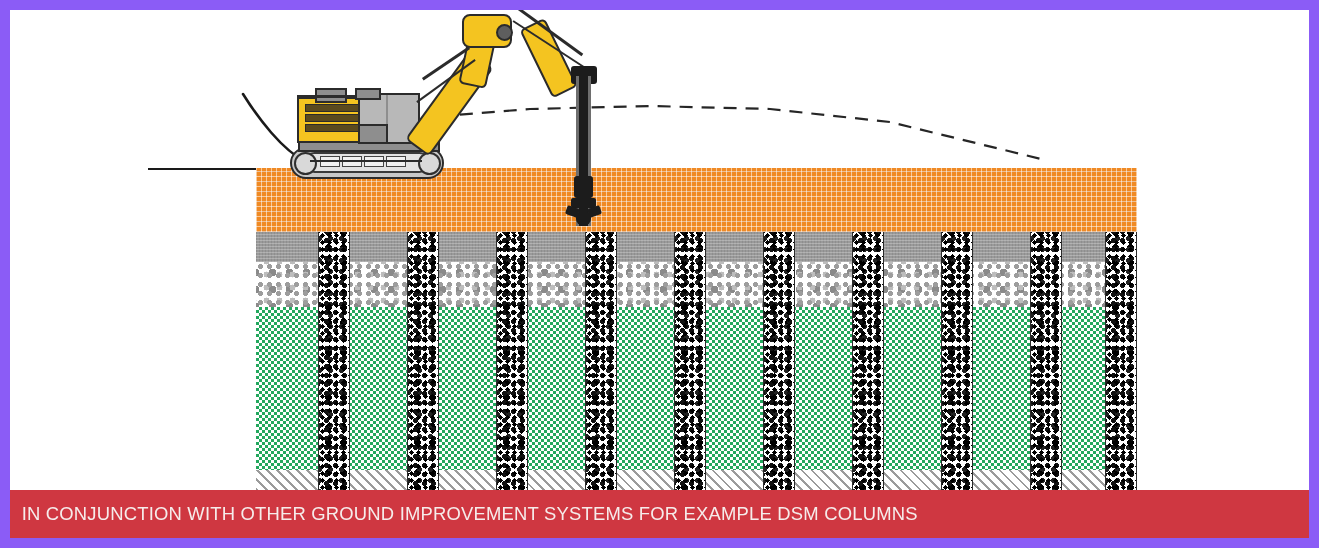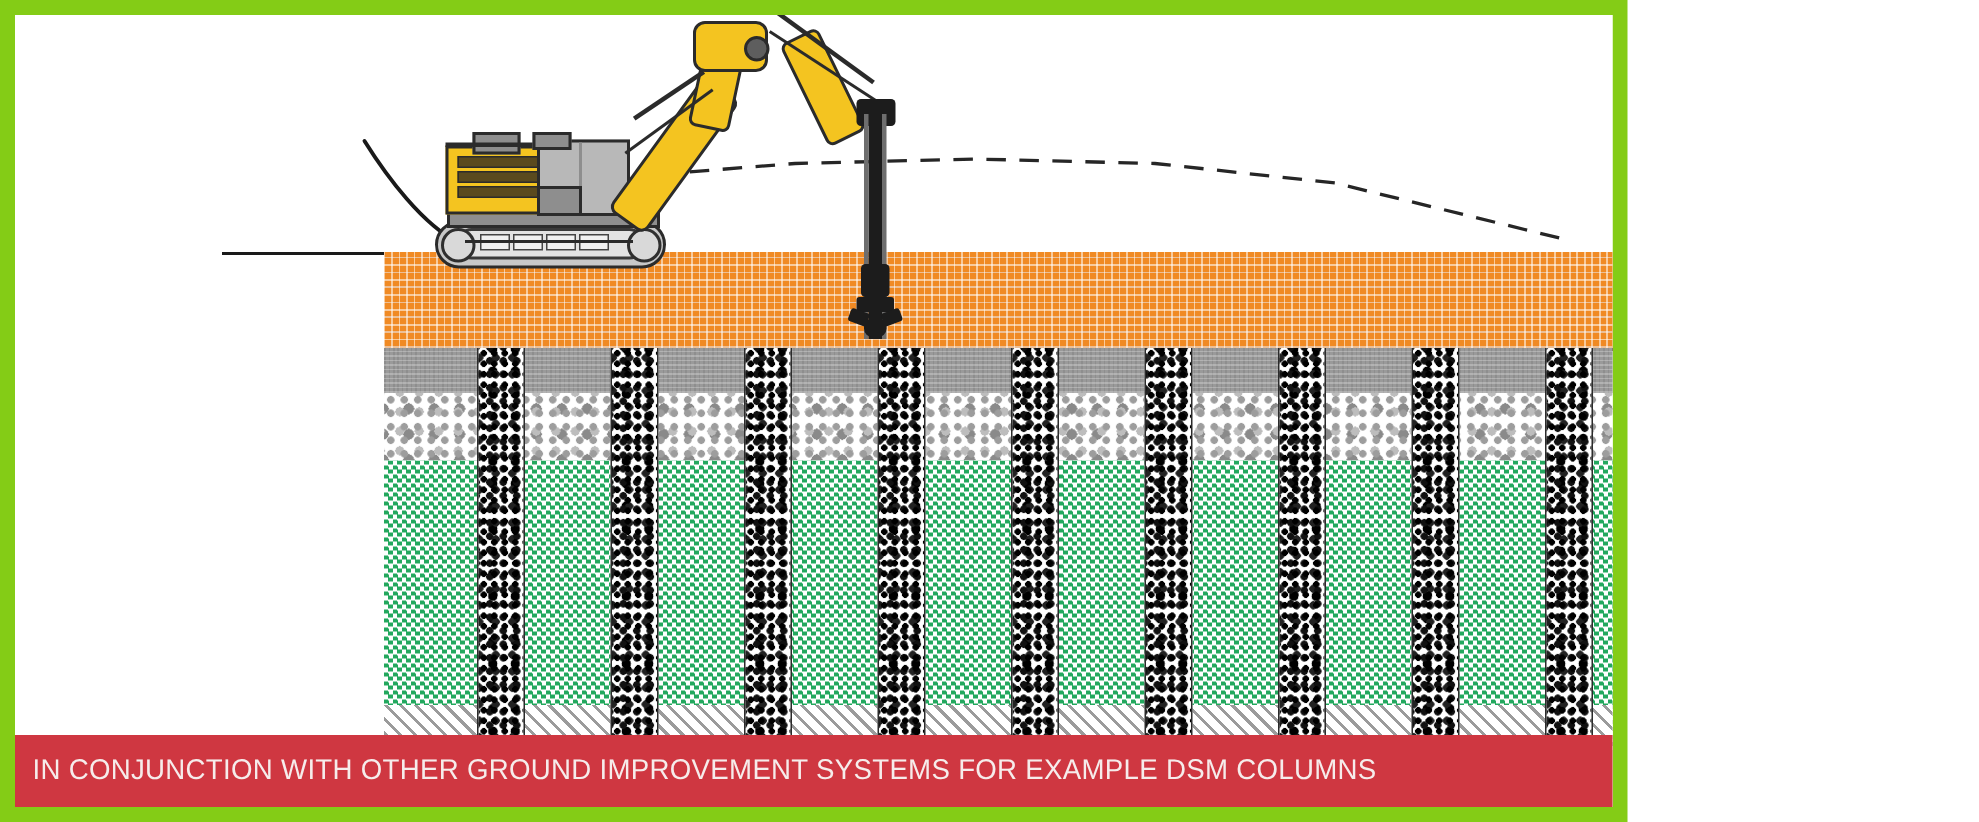--- a/index.html
+++ b/index.html
@@ -1,20 +1,20 @@
 <!DOCTYPE html>
 <html><head>
 <meta charset="utf-8">
 <style>
   html,body{margin:0;padding:0;background:#ffffff;}
   body{width:1319px;height:548px;overflow:hidden;
        font-family:"Liberation Sans", sans-serif;}
 
-  #frame{position:relative;width:1085px;height:548px;box-sizing:border-box;
-         background:#ffffff;border:10px solid #84cc16;}
+  #frame{position:relative;width:1319px;height:548px;box-sizing:border-box;
+         background:#ffffff;border:10px solid #8b5cf6;}
 
   
   #canvas{position:absolute;left:0;top:0;right:0;bottom:0;overflow:hidden;background:#fff;}
 
   
   .groundline{position:absolute;height:0;border-top:2px solid #1a1a1a;}
 
   
   #soil{position:absolute;overflow:hidden;}
 

